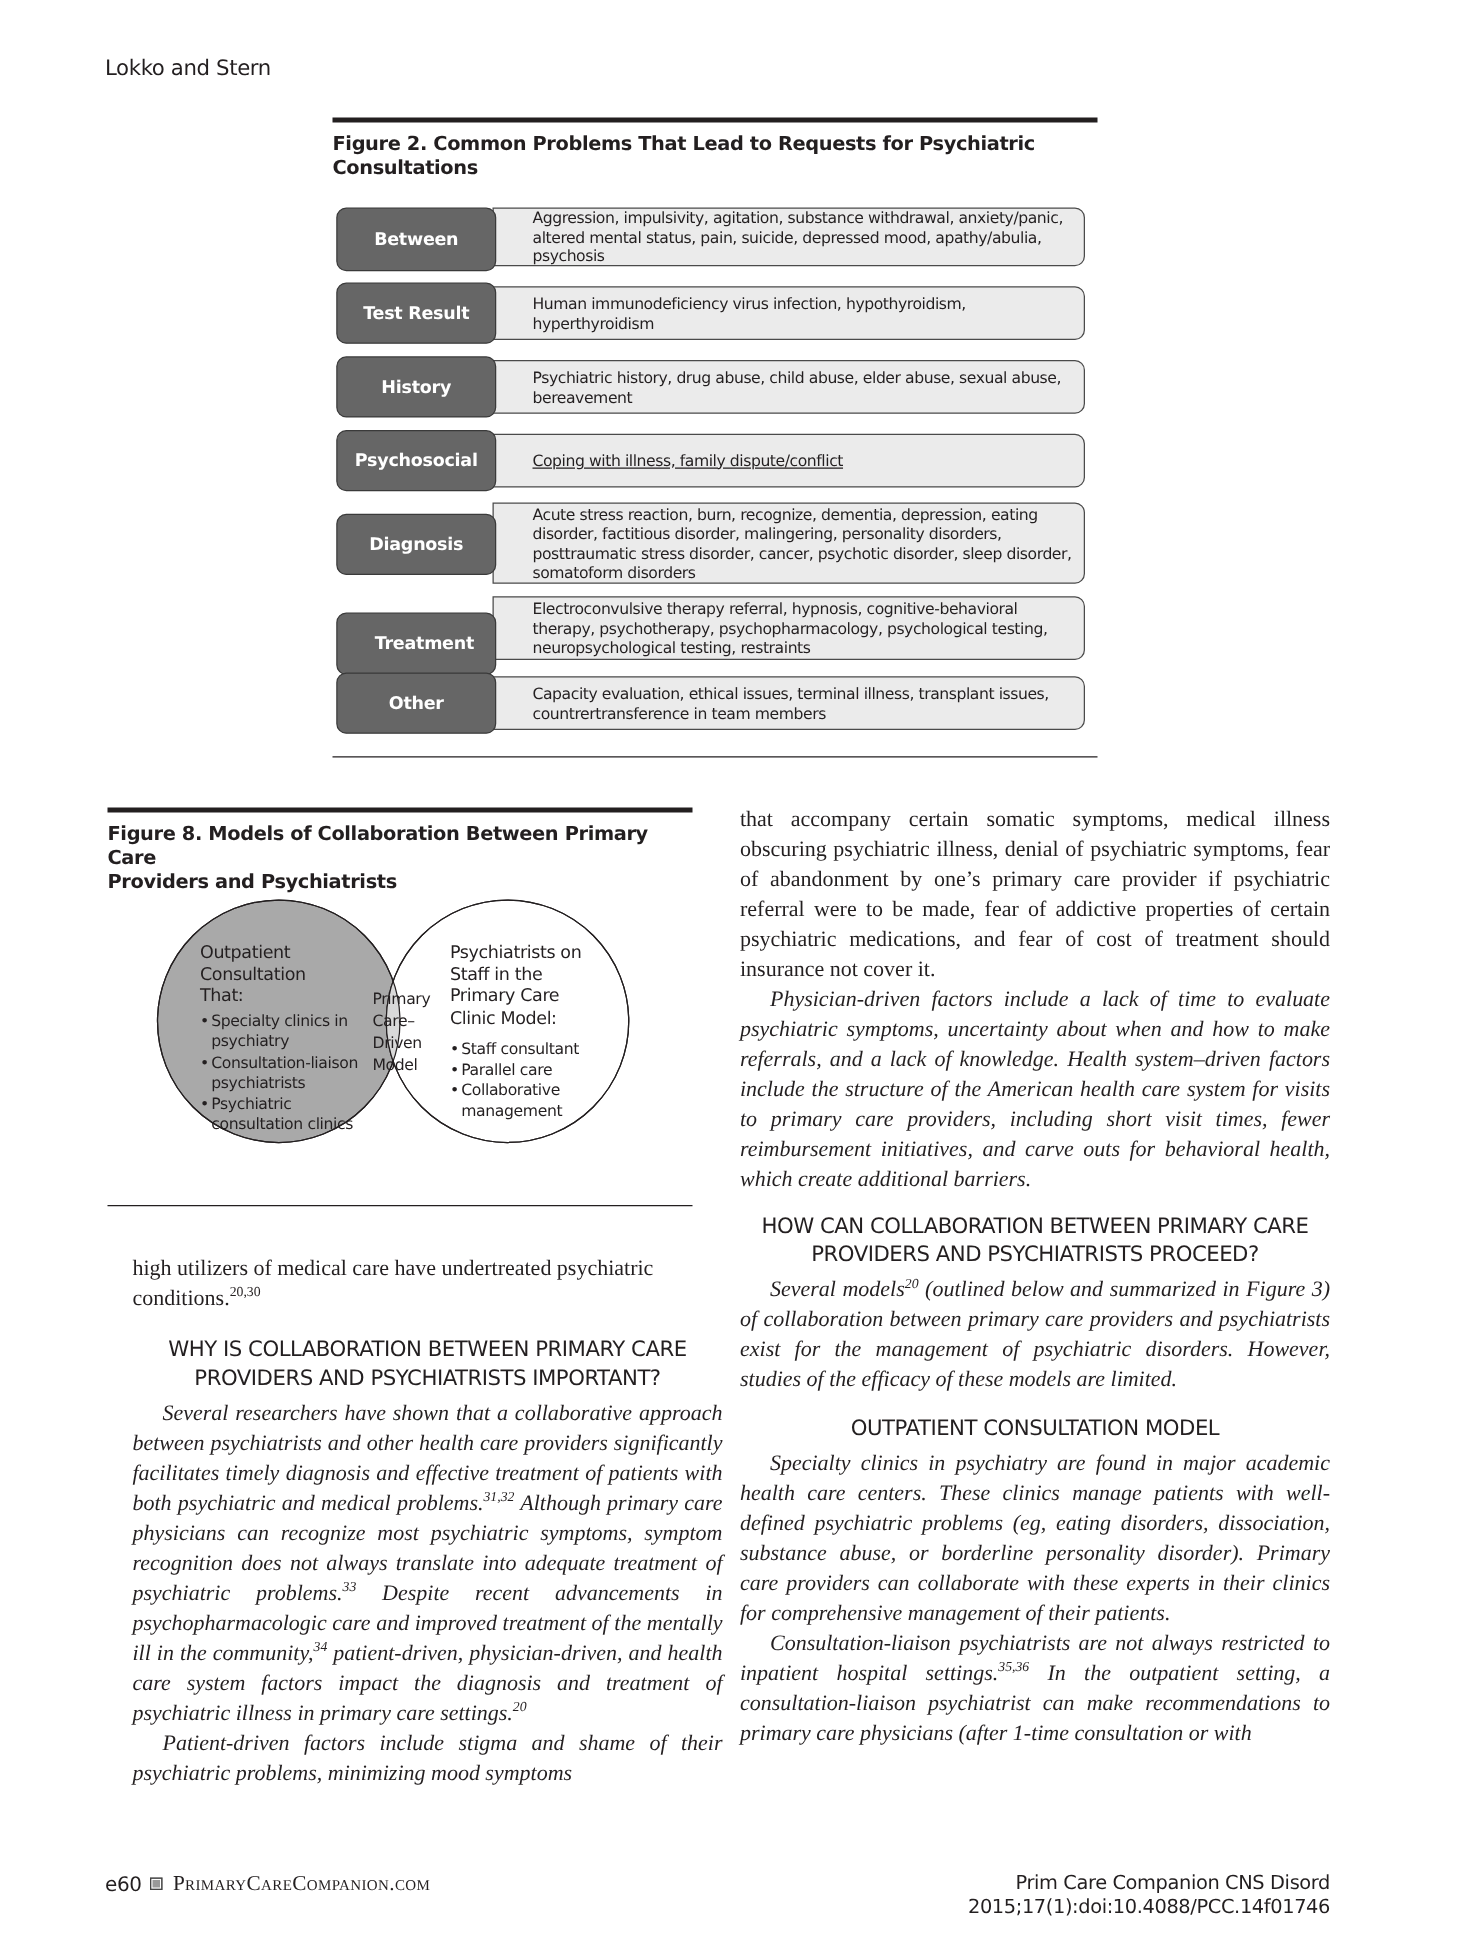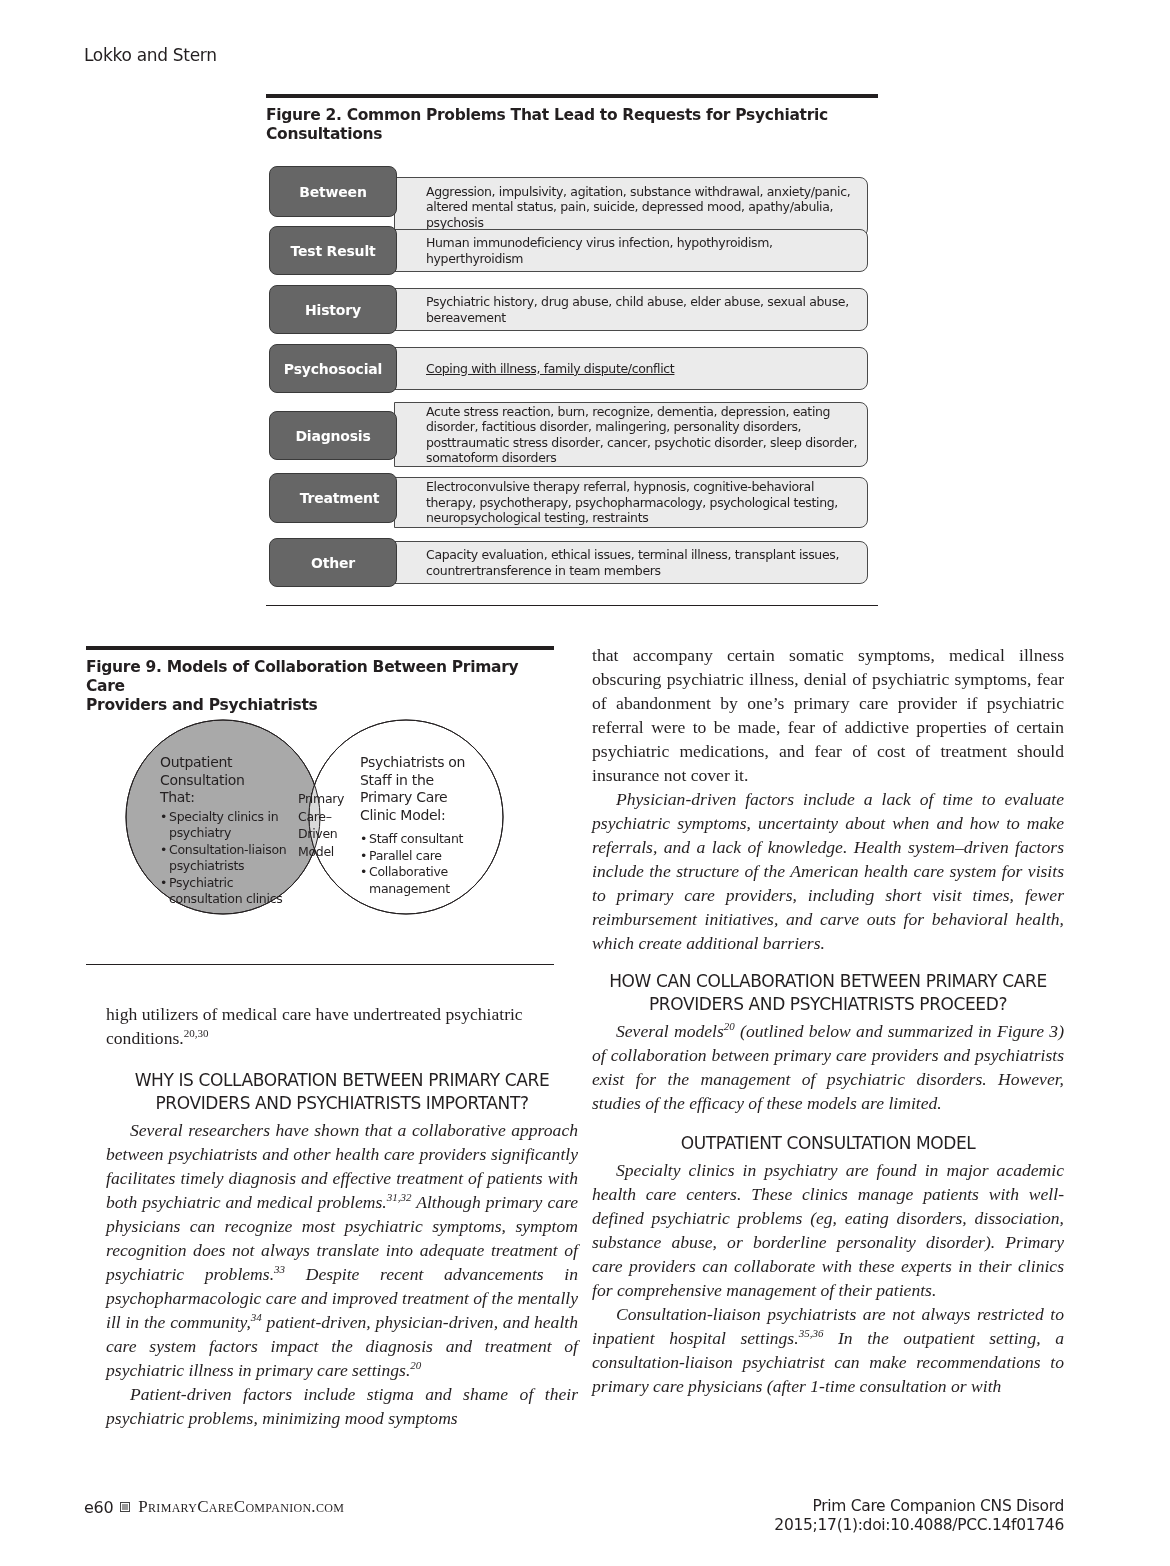--- a/index.html
+++ b/index.html
@@ -64,55 +64,55 @@
 
 <div class="fig2 sans">
   <div class="topbar"></div>
   <div class="fig-title">
     <div>Figure 2. Common Problems That Lead to Requests for Psychiatric</div>
     <div>Consultations</div>
   </div>
   <div class="rows">
 
     <div class="row">
-      <div class="desc-box" style="top:12px;height:60px;">Aggression, impulsivity, agitation, substance withdrawal, anxiety/panic, altered mental status, pain, suicide, depressed mood, apathy/abulia, psychosis</div>
+      <div class="desc-box" style="top:1px;height:47px;">Aggression, impulsivity, agitation, substance withdrawal, anxiety/panic, altered mental status, pain, suicide, depressed mood, apathy/abulia, psychosis</div>
       <div class="cat-box" style="top:1px;height:51px;">Between</div>
     </div>
     <div class="row">
       <div class="desc-box" style="top:64px;height:43px;">Human immunodeficiency virus infection, hypothyroidism, hyperthyroidism</div>
       <div class="cat-box" style="top:61px;height:49px;">Test Result</div>
     </div>
     <div class="row">
       <div class="desc-box" style="top:123px;height:43px;">Psychiatric history, drug abuse, child abuse, elder abuse, sexual abuse, bereavement</div>
       <div class="cat-box" style="top:120px;height:49px;">History</div>
     </div>
     <div class="row">
       <div class="desc-box" style="top:182px;height:43px;text-decoration:underline;">Coping with illness, family dispute/conflict</div>
       <div class="cat-box" style="top:179px;height:49px;">Psychosocial</div>
     </div>
     <div class="row">
       <div class="desc-box" style="top:237px;height:65px;">Acute stress reaction, burn, recognize, dementia, depression, eating disorder, factitious disorder, malingering, personality disorders, posttraumatic stress disorder, cancer, psychotic disorder, sleep disorder, somatoform disorders</div>
       <div class="cat-box" style="top:246px;height:49px;">Diagnosis</div>
     </div>
     <div class="row">
       <div class="desc-box" style="top:312px;height:51px;">Electroconvulsive therapy referral, hypnosis, cognitive-behavioral therapy, psychotherapy, psychopharmacology, psychological testing, neuropsychological testing, restraints</div>
-      <div class="cat-box" style="top:308px;height:50px;padding-left:13px;">Treatment</div>
+      <div class="cat-box" style="top:325px;height:50px;padding-left:13px;">Treatment</div>
     </div>
     <div class="row">
       <div class="desc-box" style="top:376px;height:43px;">Capacity evaluation, ethical issues, terminal illness, transplant issues, countrertransference in team members</div>
       <div class="cat-box" style="top:373px;height:49px;">Other</div>
     </div>
   </div>
   <div class="bottomrule"></div>
 </div>
 
 <div class="fig3 sans">
   <div class="topbar"></div>
   <div class="fig-title">
-    <div>Figure 9. Models of Collaboration Between Primary Care</div>
+    <div>Figure 8. Models of Collaboration Between Primary Care</div>
     <div>Providers and Psychiatrists</div>
   </div>
   <svg class="venn" viewBox="0 0 468 320">
     <defs>
       <clipPath id="clipLeft">
           <circle cx="137" cy="171" r="97"></circle>
         </clipPath>
     </defs>
     <circle cx="137" cy="171" r="97" fill="#a9a9a9" stroke="#231f20" stroke-width="1"></circle>
     <circle cx="320" cy="171" r="97" fill="#ffffff" stroke="#231f20" stroke-width="1"></circle>

